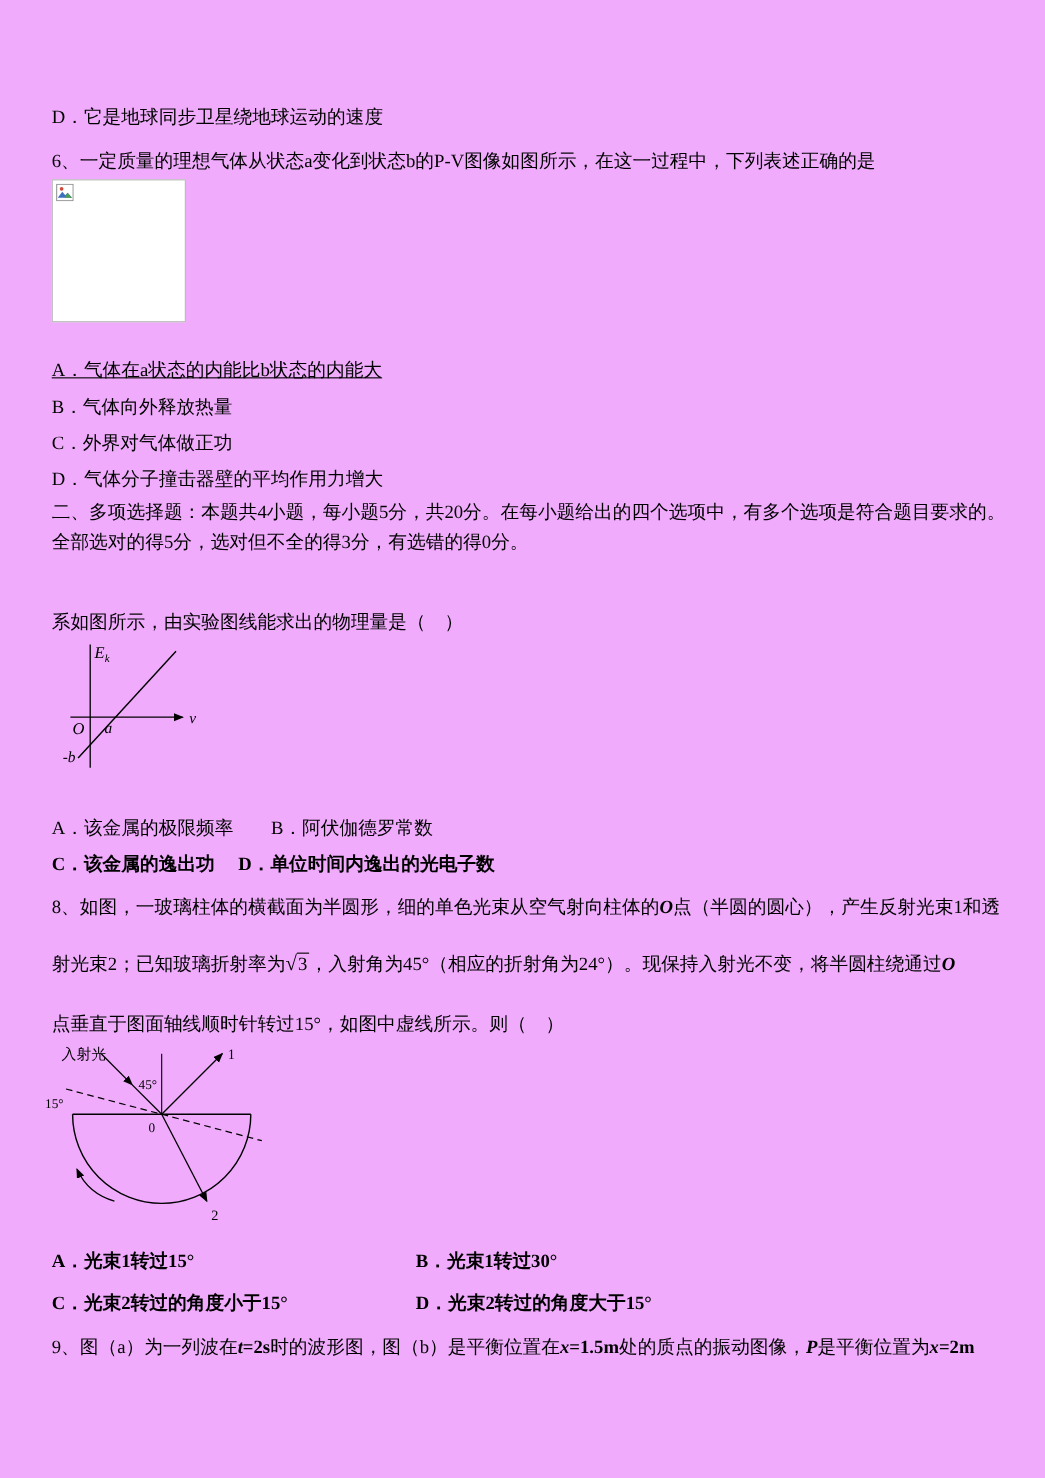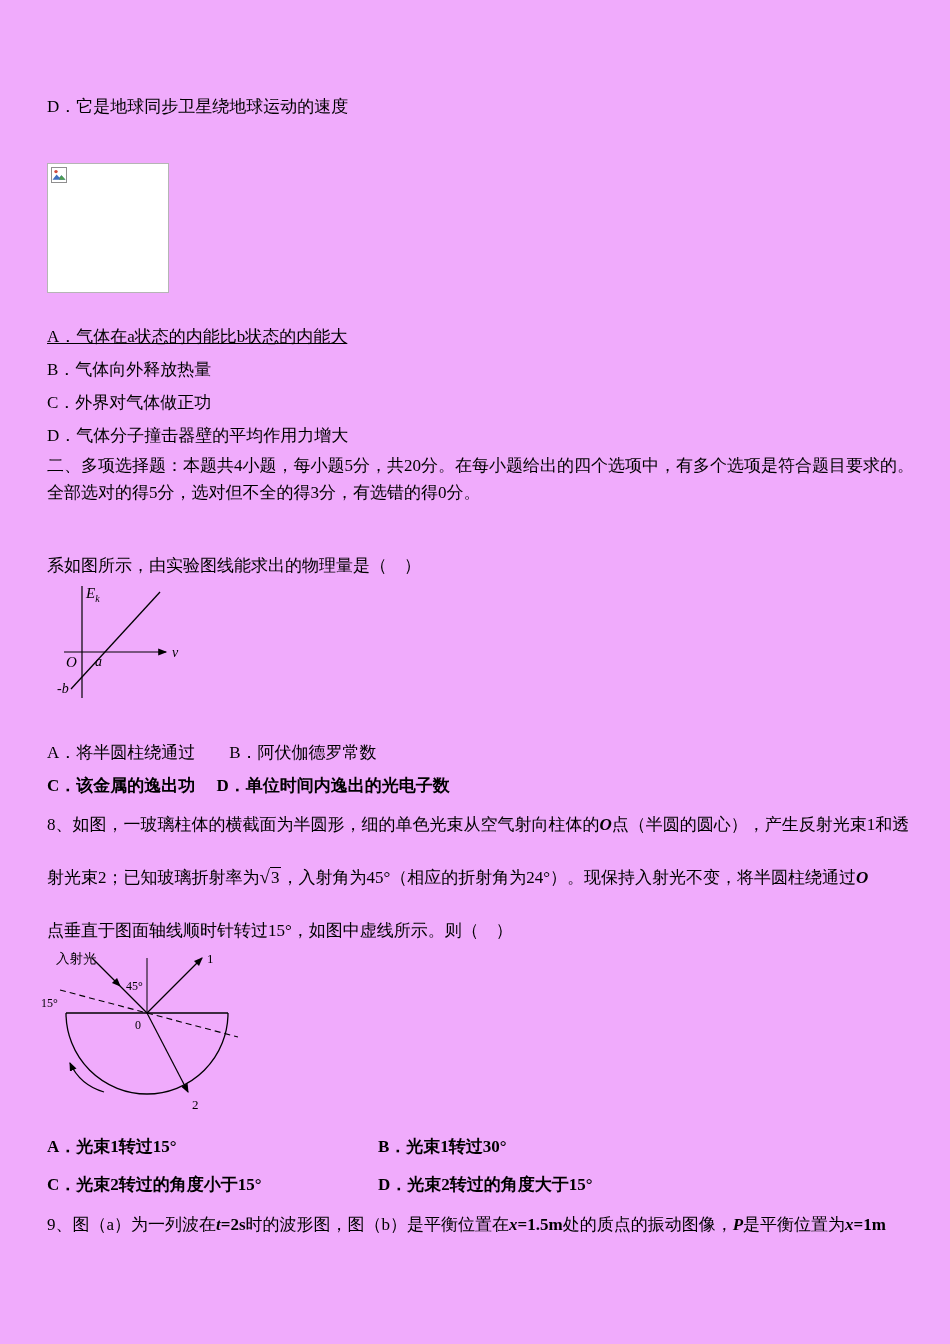--- a/index.html
+++ b/index.html
@@ -34,20 +34,21 @@
   .abs-svg { position: absolute; }
   svg text { font-family: "Liberation Serif", "DejaVu Serif", serif; fill: #000; }
 </style>
 </head>
 <body>
 
 <div class="page">
 
   <div class="line" style="left:47px; top:96px;">D．它是地球同步卫星绕地球运动的速度</div>
 
+  <div class="line" style="left:47px; top:136px;">6、一定质量的理想气体从状态a变化到状态b的P-V图像如图所示，在这一过程中，下列表述正确的是</div>
 
   <div class="img-box">
     <svg width="16" height="16" viewBox="0 0 16 16">
       <rect x="0.5" y="0.5" width="15" height="15" fill="#ffffff" stroke="#8f8f8f"></rect>
       <circle cx="5" cy="4.6" r="1.7" fill="#cf4a3c"></circle>
       <path d="M1.5 12.8 L5.6 7.4 L8.4 10.4 L10.4 8.2 L14.5 12.8 Z" fill="#3f6fbf"></path>
       <path d="M10.4 8.2 L14.5 12.8 L8 12.8 Z" fill="#4e9e4e"></path>
     </svg>
   </div>
 
@@ -70,21 +71,21 @@
     <line x1="32" y1="8" x2="32" y2="120" stroke="#000" stroke-width="1.2"></line>
     <line x1="14" y1="74" x2="116" y2="74" stroke="#000" stroke-width="1.2" marker-end="url(#ah1)"></line>
     <line x1="21" y1="111" x2="110" y2="14" stroke="#000" stroke-width="1.3"></line>
     <text x="36" y="20" font-size="15" font-style="italic"><tspan>E</tspan><tspan dy="3.5" font-size="10">k</tspan></text>
     <text x="16" y="89" font-size="15" font-style="italic">O</text>
     <text x="45" y="88" font-size="14" font-style="italic">a</text>
     <text x="7" y="115" font-size="14" font-style="italic">-b</text>
     <text x="122" y="79" font-size="14" font-style="italic">ν</text>
   </svg>
 
-  <div class="line" style="left:47px; top:742px;">A．将半圆柱绕通过　　B．阿伏伽德罗常数</div>
+  <div class="line" style="left:47px; top:742px;">A．该金属的极限频率　　B．阿伏伽德罗常数</div>
   <div class="line bold" style="left:47px; top:775px;">C．该金属的逸出功　 D．单位时间内逸出的光电子数</div>
 
   <div class="line" style="left:47px; top:814px;"><span>8、如图，一玻璃柱体的横截面为半圆形，细的单色光束从空气射向柱体的</span><span class="bi">O</span><span>点（半圆的圆心），产生反射光束1和透</span></div>
   <div class="line" style="left:47px; top:866px;text-align:center;"><span>射光束2；已知玻璃折射率为</span><span class="sqrt"><span class="sqrt-sign">√</span><span class="sqrt-radicand">3</span></span><span>，入射角为45°（相应的折射角为24°）。现保持入射光不变，将半圆柱绕通过</span><span class="bi">O</span></div>
   <div class="line" style="left:47px; top:920px;text-align:center;">点垂直于图面轴线顺时针转过15°，如图中虚线所示。则（　）</div>
 
   <svg class="abs-svg" style="left:40px; top:946px;" width="252" height="176" viewBox="0 0 252 176">
     <defs>
       <marker id="ah2" markerWidth="9" markerHeight="9" refX="6.5" refY="3" orient="auto">
         <path d="M0,0 L7.5,3 L0,6 Z" fill="#000"></path>
@@ -105,15 +106,15 @@
     <text x="95" y="83" font-size="12">0</text>
     <text x="167" y="17" font-size="13">1</text>
     <text x="152" y="163" font-size="13">2</text>
   </svg>
 
   <div class="line bold" style="left:47px; top:1136px;">A．光束1转过15°</div>
   <div class="line bold" style="left:378px; top:1136px;">B．光束1转过30°</div>
   <div class="line bold" style="left:47px; top:1174px;">C．光束2转过的角度小于15°</div>
   <div class="line bold" style="left:378px; top:1174px;">D．光束2转过的角度大于15°</div>
 
-  <div class="line" style="left:47px; top:1214px;"><span>9、图（a）为一列波在</span><span class="bi">t</span><span class="b">=2s</span><span>时的波形图，图（b）是平衡位置在</span><span class="bi">x</span><span class="b">=1.5m</span><span>处的质点的振动图像，</span><span class="bi">P</span><span>是平衡位置为</span><span class="bi">x</span><span class="b">=1m</span></div>
+  <div class="line" style="left:47px; top:1214px;"><span>9、图（a）为一列波在</span><span class="bi">t</span><span class="b">=2s</span><span>时的波形图，图（b）是平衡位置在</span><span class="bi">x</span><span class="b">=1.5m</span><span>处的质点的振动图像，</span><span class="bi">P</span><span>是平衡位置为</span><span class="bi">x</span><span class="b">=2m</span></div>
 
 </div>
 
 </body></html>

